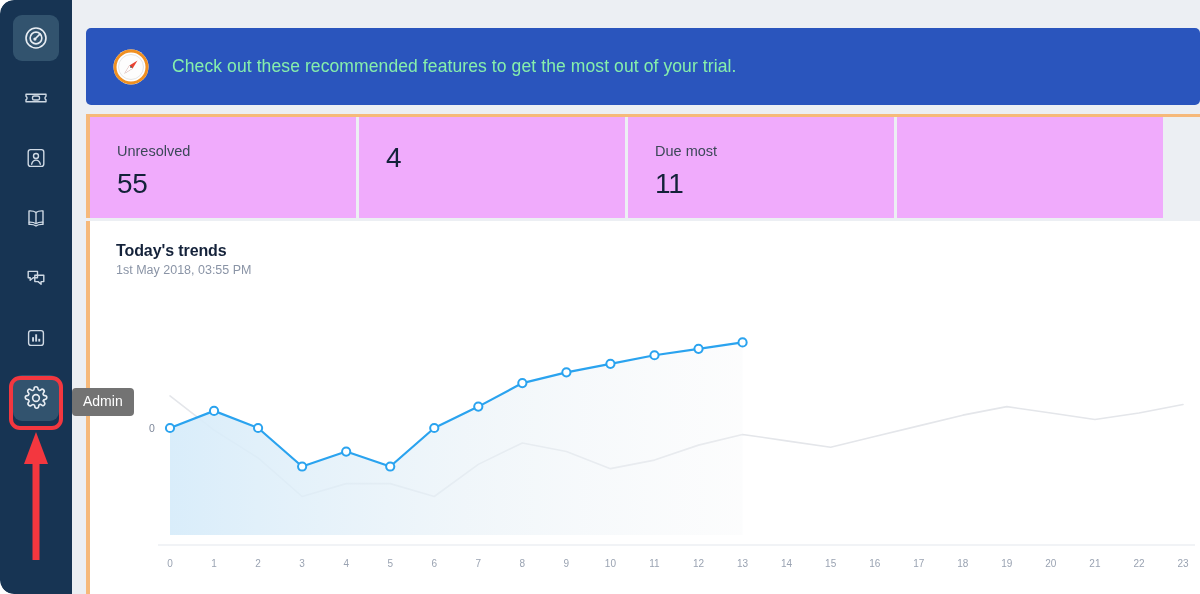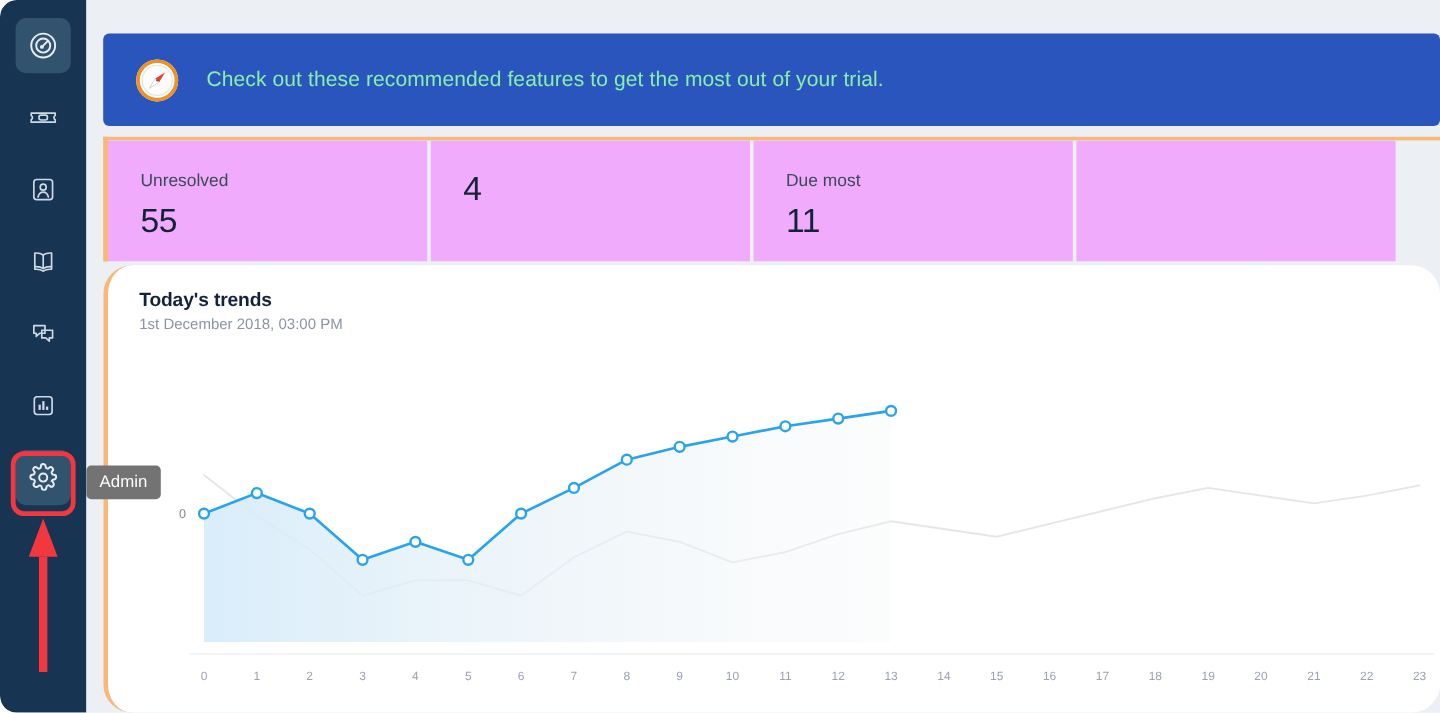--- a/index.html
+++ b/index.html
@@ -137,21 +137,20 @@
   }
 
   
   .trends {
     position: absolute;
     left: 14px; top: 221px;
     width: 1114px; height: 373px;
     background: #ffffff;
     border-left: 4px solid #f6b97a;
     overflow: hidden;
-    border-radius: 24px;
   }
   .trends-title {
     position: absolute; left: 26px; top: 21px;
     font-size: 16px; font-weight: bold; color: #14223a;
     letter-spacing: -0.1px;
   }
   .trends-sub {
     position: absolute; left: 26px; top: 42px;
     font-size: 12.5px; color: #8a94a6;
   }
@@ -277,21 +276,21 @@
         <div class="stat-value">11</div>
       </div>
       <div class="stat-card">
         <div class="stat-label"></div>
         <div class="stat-value"></div>
       </div>
     </div>
 
     <div class="trends">
       <div class="trends-title">Today's trends</div>
-      <div class="trends-sub">1st December 2018, 03:00 PM</div>
+      <div class="trends-sub">1st May 2018, 03:55 PM</div>
 
       <div class="chart-wrap">
         <svg class="chart-svg" id="chart" width="1114" height="277" viewBox="0 0 1114 277">
           <defs>
             <linearGradient id="areaGrad" x1="0" y1="0" x2="1" y2="0">
               <stop offset="0%" stop-color="#d7ecfa" stop-opacity="0.95"></stop>
               <stop offset="55%" stop-color="#e8f1f7" stop-opacity="0.6"></stop>
               <stop offset="100%" stop-color="#f3f5f7" stop-opacity="0.25"></stop>
             </linearGradient>
           </defs>

